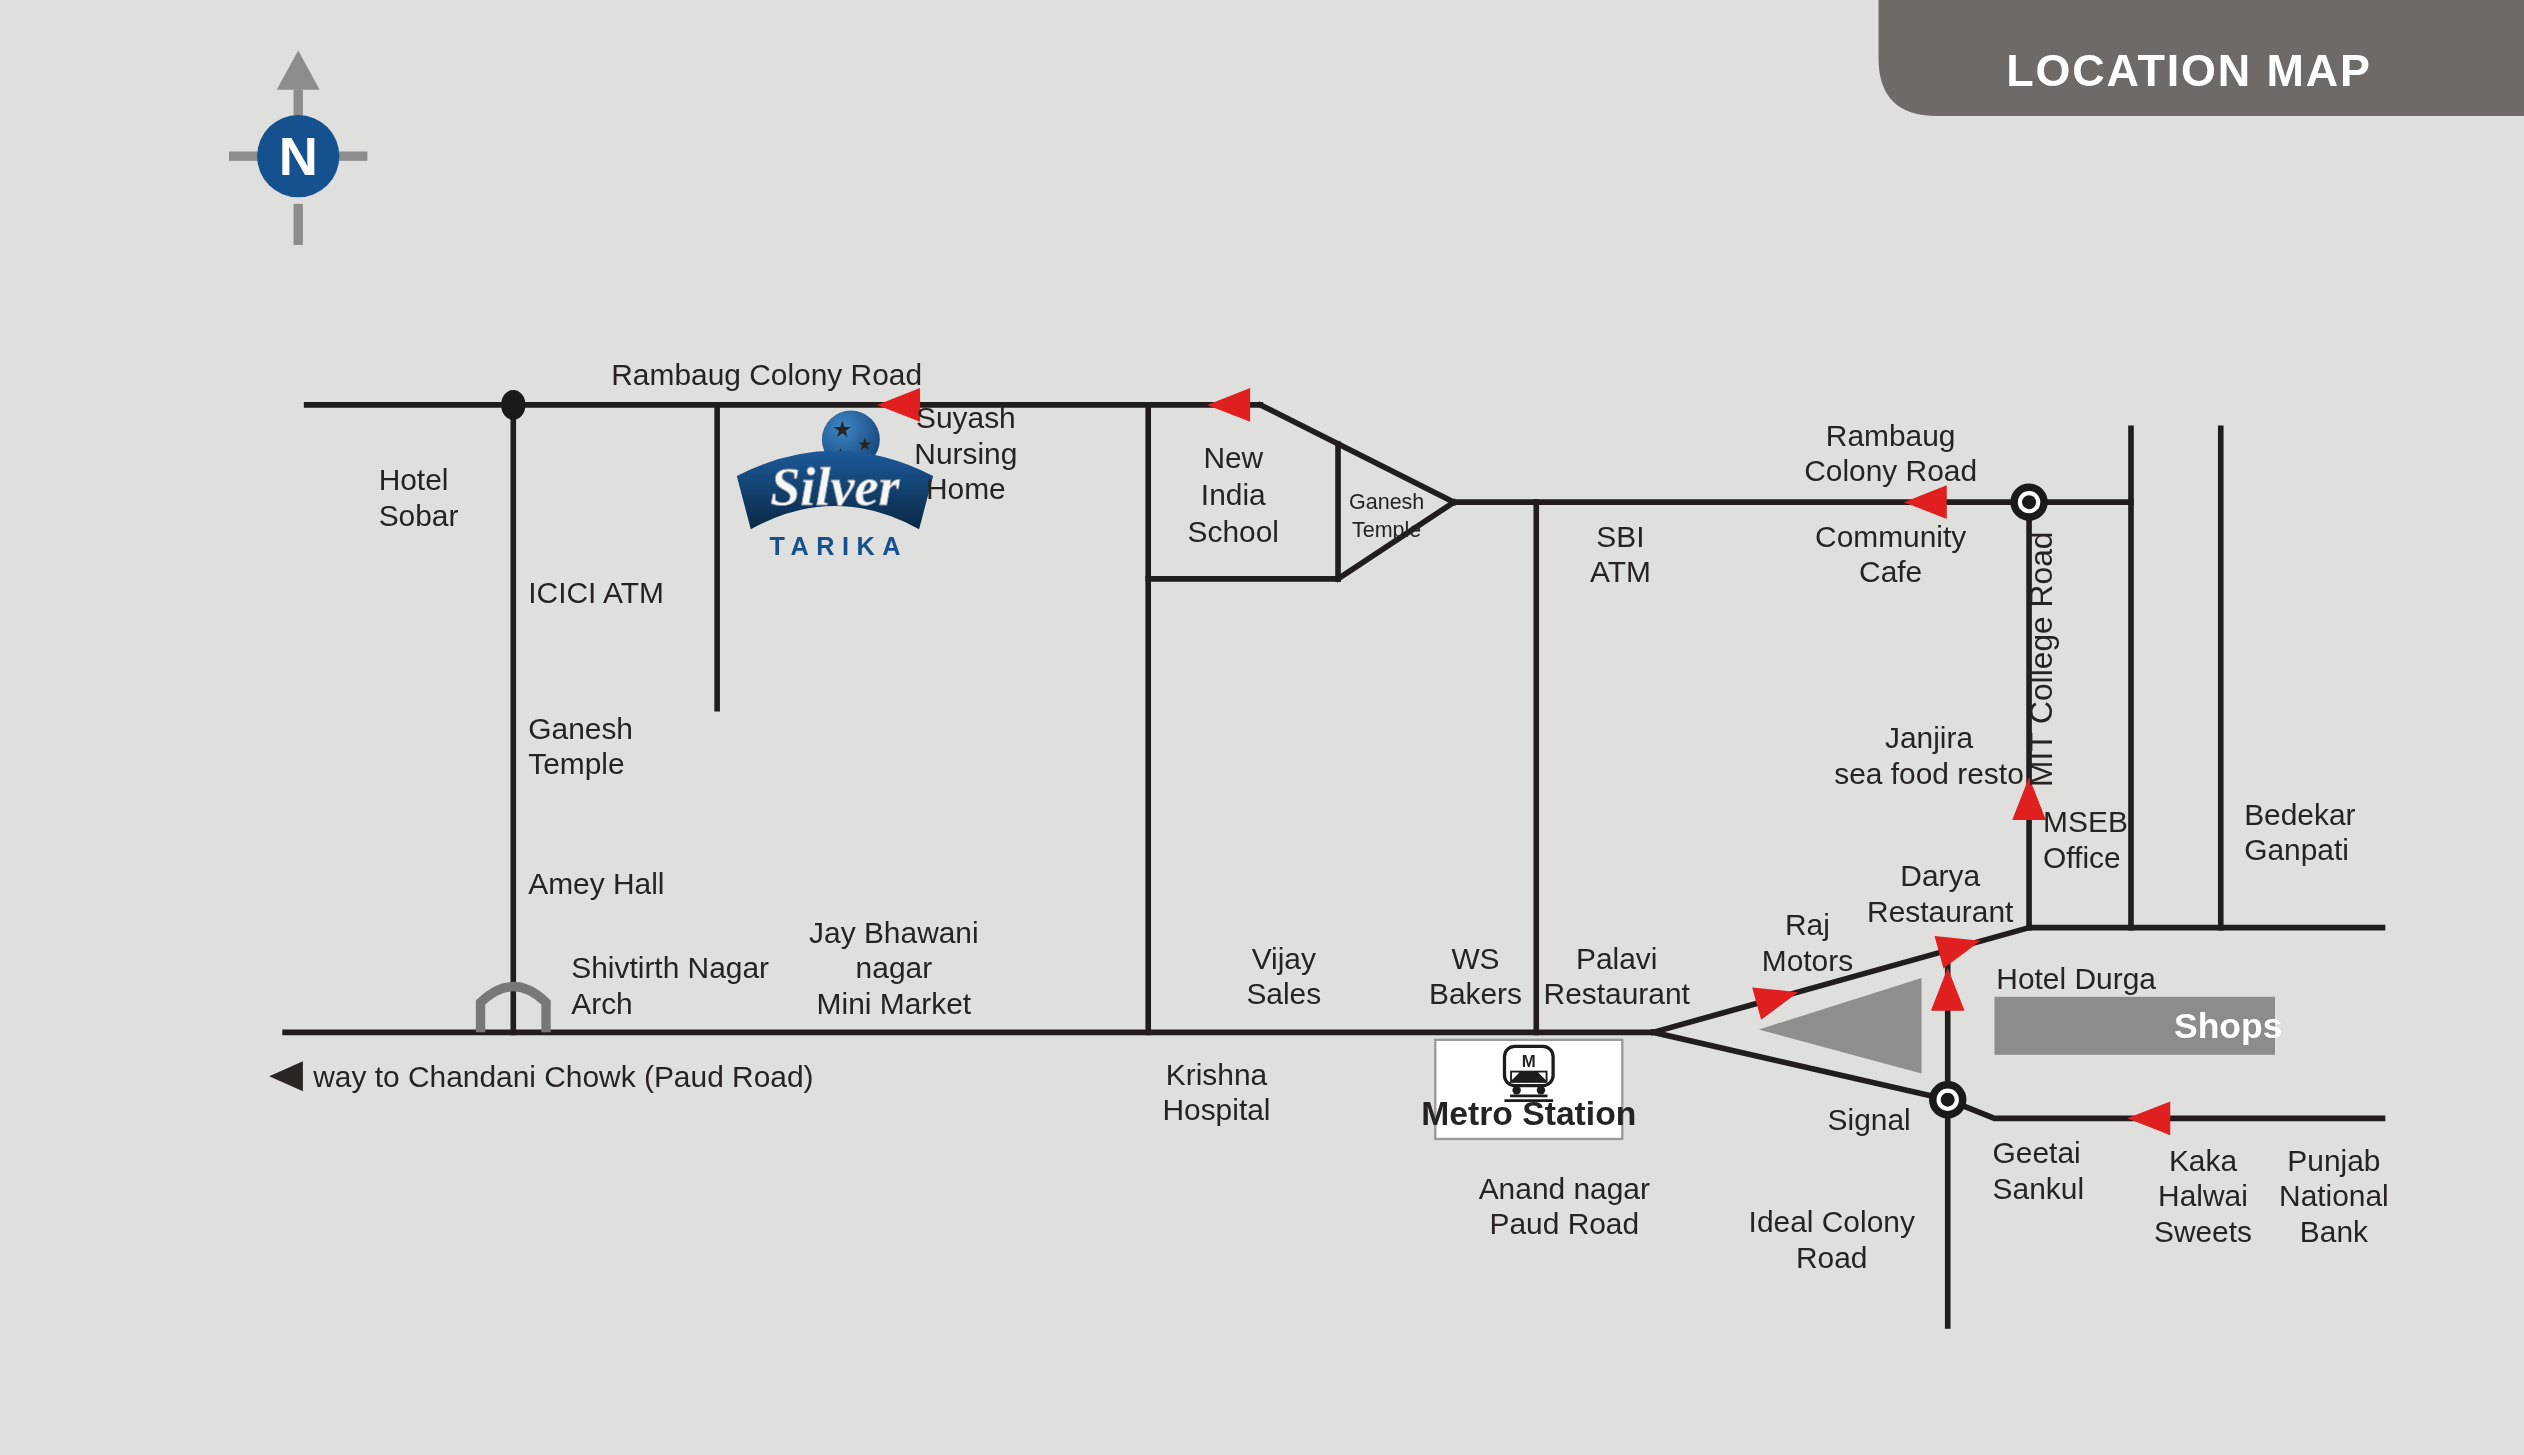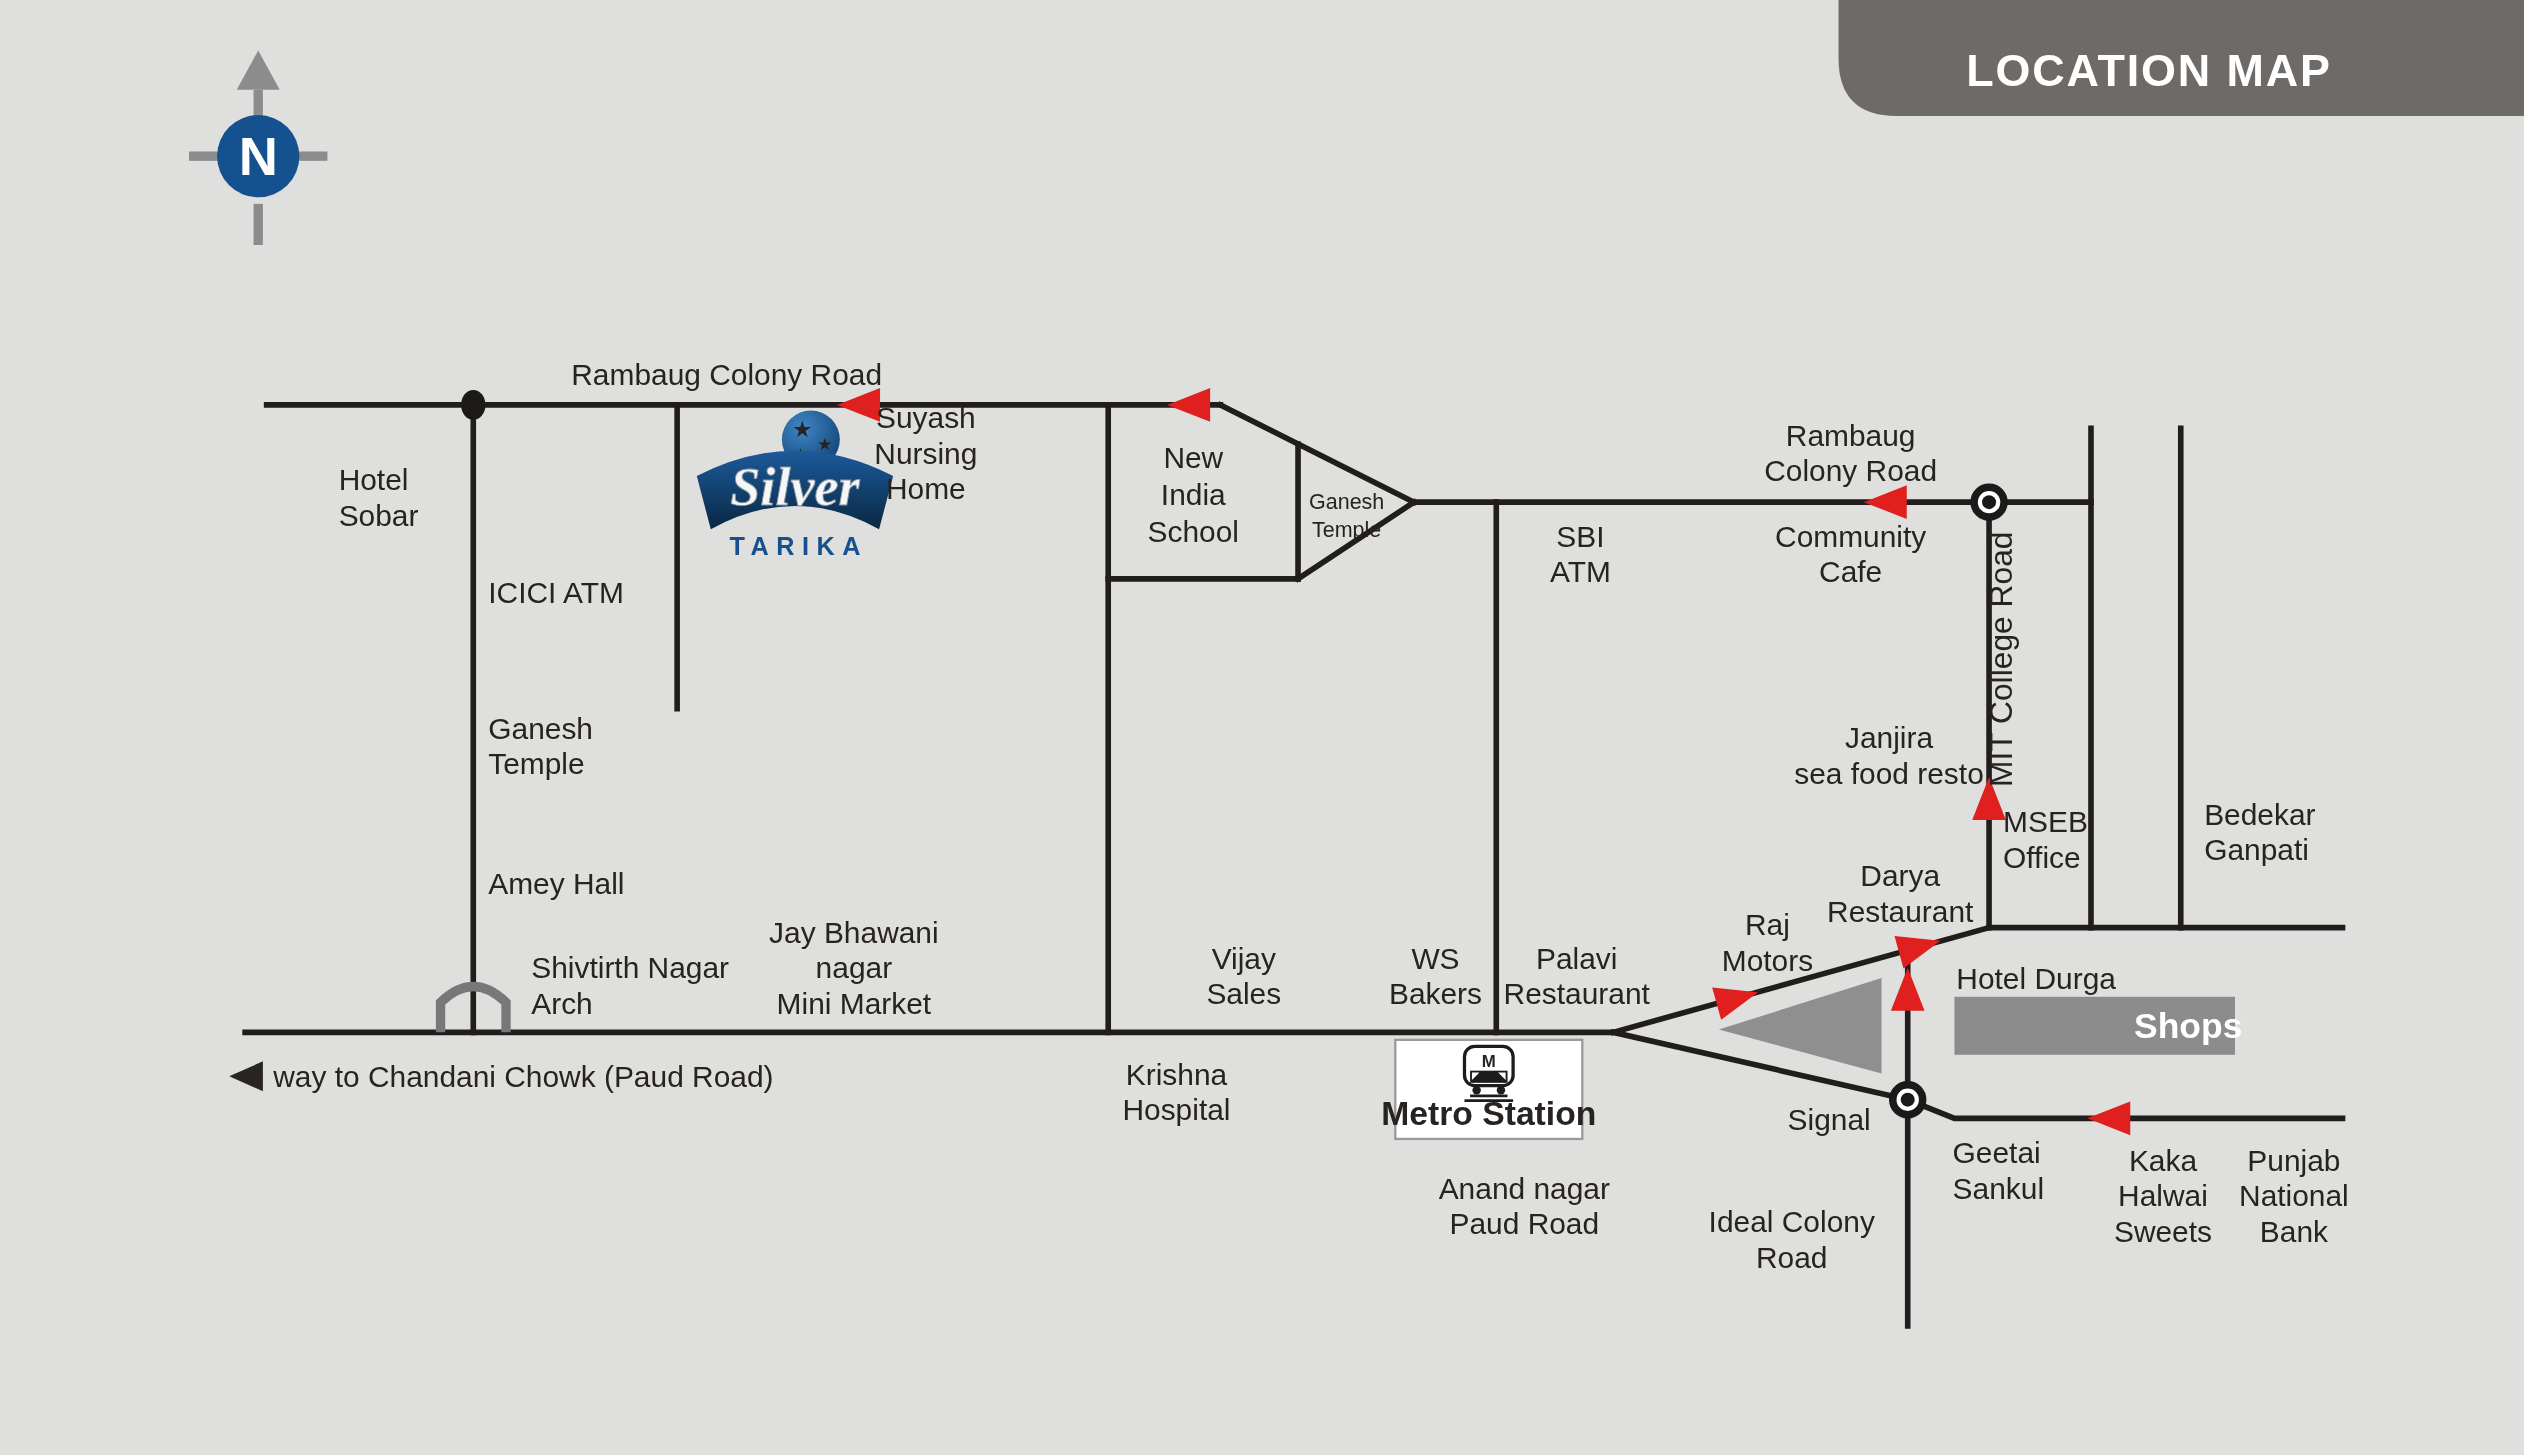--- a/index.html
+++ b/index.html
@@ -1,16 +1,16 @@
 <!DOCTYPE html>
 <html style="font-size:15px"><head>
 <meta charset="utf-8">
 <style>
   html,body{margin:0;padding:0;background:#dfdfde;}
-  .stage{width:2220px;height:1455px;position:relative;}
+  .stage{width:2220px;height:1455px;position:relative;margin-left:40px;}
   svg{display:block;}
   text{font-family:"Liberation Sans",sans-serif;fill:#272321;}
   .lbl{font-size:32px;}
   .lbl-sm{font-size:23px;}
   .mid{text-anchor:middle;}
   .banner-title{font-size:48px;font-weight:bold;fill:#ffffff;letter-spacing:2px;text-anchor:middle;}
   .road{stroke:#201d1c;stroke-width:6;fill:none;stroke-linecap:square;}
   .arrow{fill:#e01f1f;}
   .compass-n{font-size:58px;font-weight:bold;fill:#ffffff;text-anchor:middle;}
   .mit-label{font-size:34px;text-anchor:middle;}

